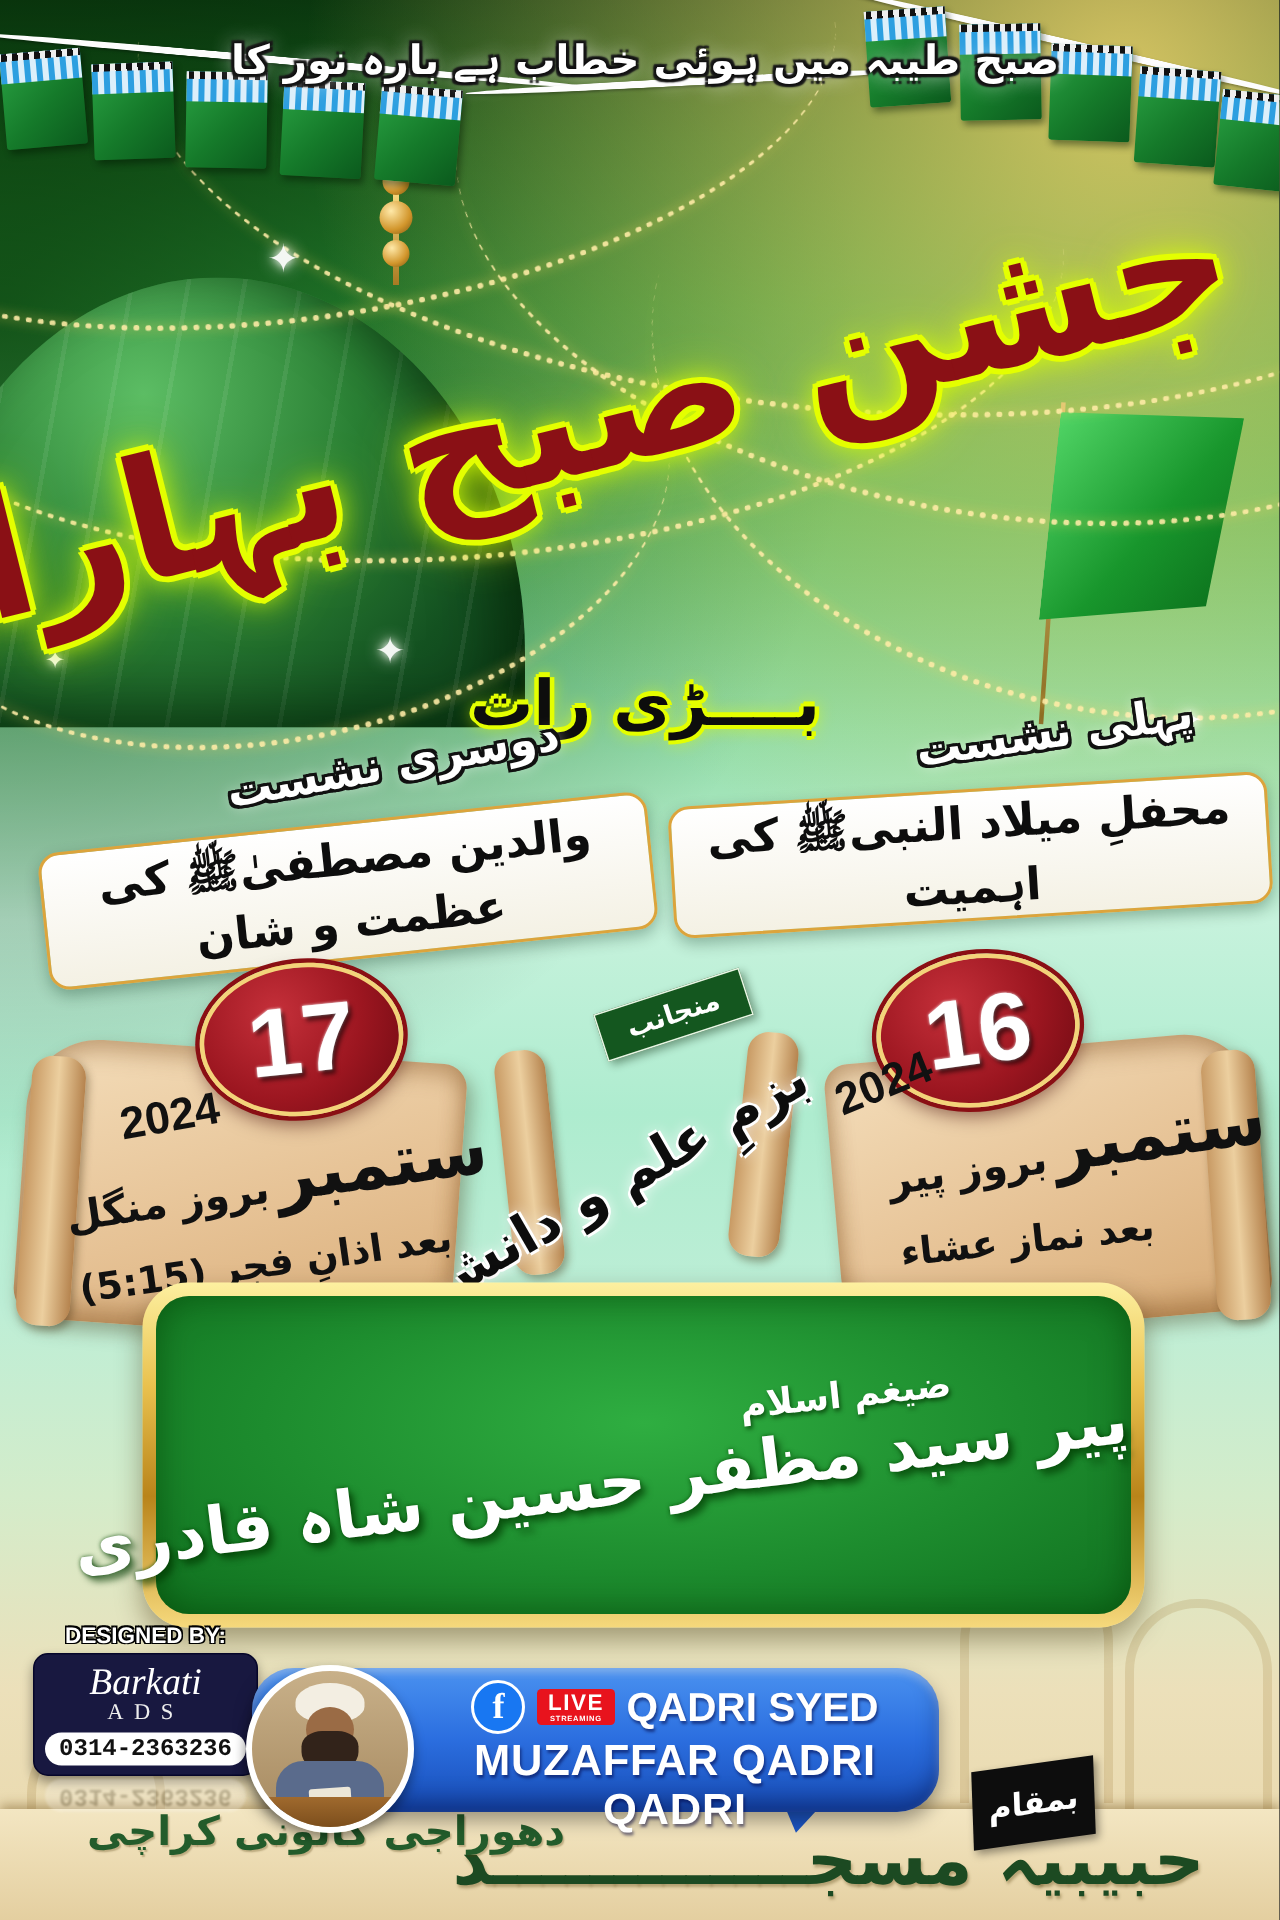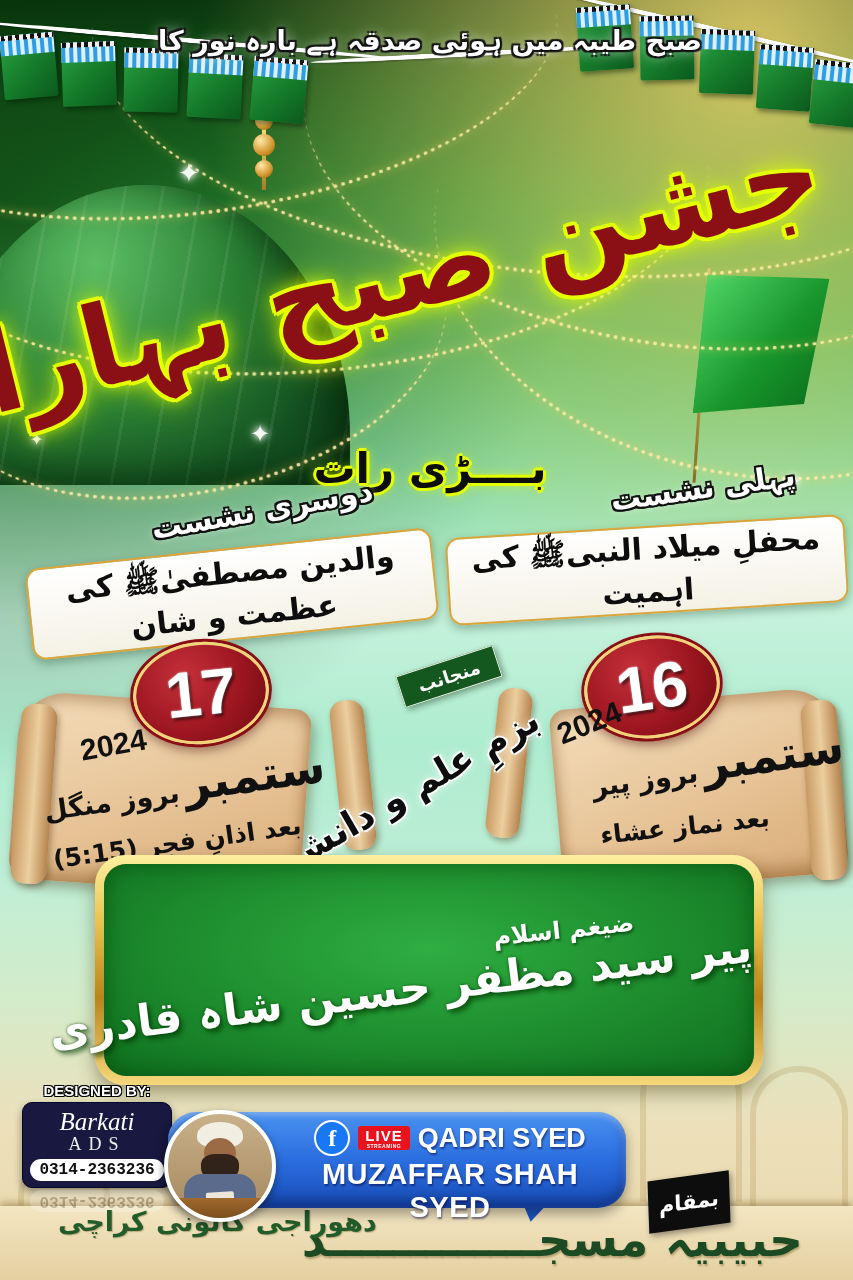--- a/index.html
+++ b/index.html
@@ -113,21 +113,21 @@
     transform:rotate(-7deg);color:#fff;font-size:44px;font-weight:bold;white-space:nowrap;
     z-index:9;text-shadow:3px 4px 5px rgba(0,55,0,.65),0 0 3px rgba(0,70,0,.8);}
 
   
   .designer{left:22px;top:1082px;width:150px;z-index:9;text-align:center;}
   .designer .lbl{font-family:"Liberation Sans",sans-serif;font-size:15px;font-weight:bold;
     color:#fff;text-shadow:1px 1px 0 #000,-1px -1px 0 #000,1px -1px 0 #000,-1px 1px 0 #000;}
   .designer .card{margin-top:3px;background:#181840;border:1px solid #06062a;
     border-radius:10px;padding:5px 4px 6px;box-shadow:0 4px 8px rgba(0,0,0,.4);}
   .designer .nm{font-family:"Liberation Serif",serif;font-style:italic;font-size:25px;color:#fff;}
-  .designer .sb{font-family:"Liberation Serif",serif;font-size:18px;color:#eee;
+  .designer .sb{font-family:"Liberation Serif",serif;font-size:15px;color:#eee;
     letter-spacing:7px;margin-top:-2px;}
   .designer .ph{margin:4px auto 0;background:#fff;border-radius:12px;width:134px;
     font-family:Liberation Mono, monospace;font-size:16px;font-weight:bold;color:#111;
     padding:2px 0;}
   .designer .refl{transform:scaleY(-1);opacity:.22;filter:blur(.6px);margin-top:2px;}
 
   
   .live-bar{left:168px;top:1112px;width:458px;height:96px;z-index:10;border-radius:28px;
     background:linear-gradient(180deg,#4a92f0 0%,#2c6fe0 48%,#174db8 100%);
     box-shadow:inset 0 -8px 14px rgba(0,0,40,.35),inset 0 3px 6px rgba(255,255,255,.35),
@@ -236,21 +236,21 @@
       <div class="band"></div>
     </div>
 
   <span class="abs sparkle" style="left:178px;top:158px;font-size:26px;">✦</span>
   <span class="abs sparkle" style="left:86px;top:300px;font-size:20px;">✦</span>
   <span class="abs sparkle" style="left:250px;top:420px;font-size:24px;">✦</span>
   <span class="abs sparkle" style="left:30px;top:430px;font-size:16px;">✦</span>
   <span class="abs sparkle" style="left:786px;top:470px;font-size:18px;">✦</span>
 
   <div class="abs couplet urdu">
-    <div>صبح طیبہ میں ہوئی صدقہ ہے بارہ نور کا</div>
+    <div>صبح طیبہ میں ہوئی خطاب ہے بارہ نور کا</div>
   </div>
 
   <div class="abs main-title urdu">جشن صبح بہاراں</div>
   <div class="abs night urdu">بــــڑی رات</div>
 
   <div class="abs sess-head urdu" style="left:610px;top:470px;transform:rotate(-8deg);">پہلی نشست</div>
   <div class="abs sess-box urdu" style="left:447px;top:526px;width:396px;height:84px;transform:rotate(-3.5deg);">
     <span>محفلِ میلاد النبیﷺ کی اہمیت</span>
   </div>
 
@@ -311,21 +311,21 @@
       <div class="bar-row">
         <div class="fb">
           <span>f</span>
         </div>
         <div class="live-badge">
           <span class="lv">LIVE</span>
           <span class="st">STREAMING</span>
         </div>
         <div class="bar-l1">QADRI SYED</div>
       </div>
-      <div class="bar-l2">MUZAFFAR SHAH SYED</div>
+      <div class="bar-l2">MUZAFFAR QADRI QADRI</div>
     </div>
   </div>
   <div class="abs avatar">
     <div class="turban"></div>
     <div class="face"></div>
     <div class="beard"></div>
     <div class="body"></div>
     <div class="book"></div>
     <div class="desk"></div>
   </div>

